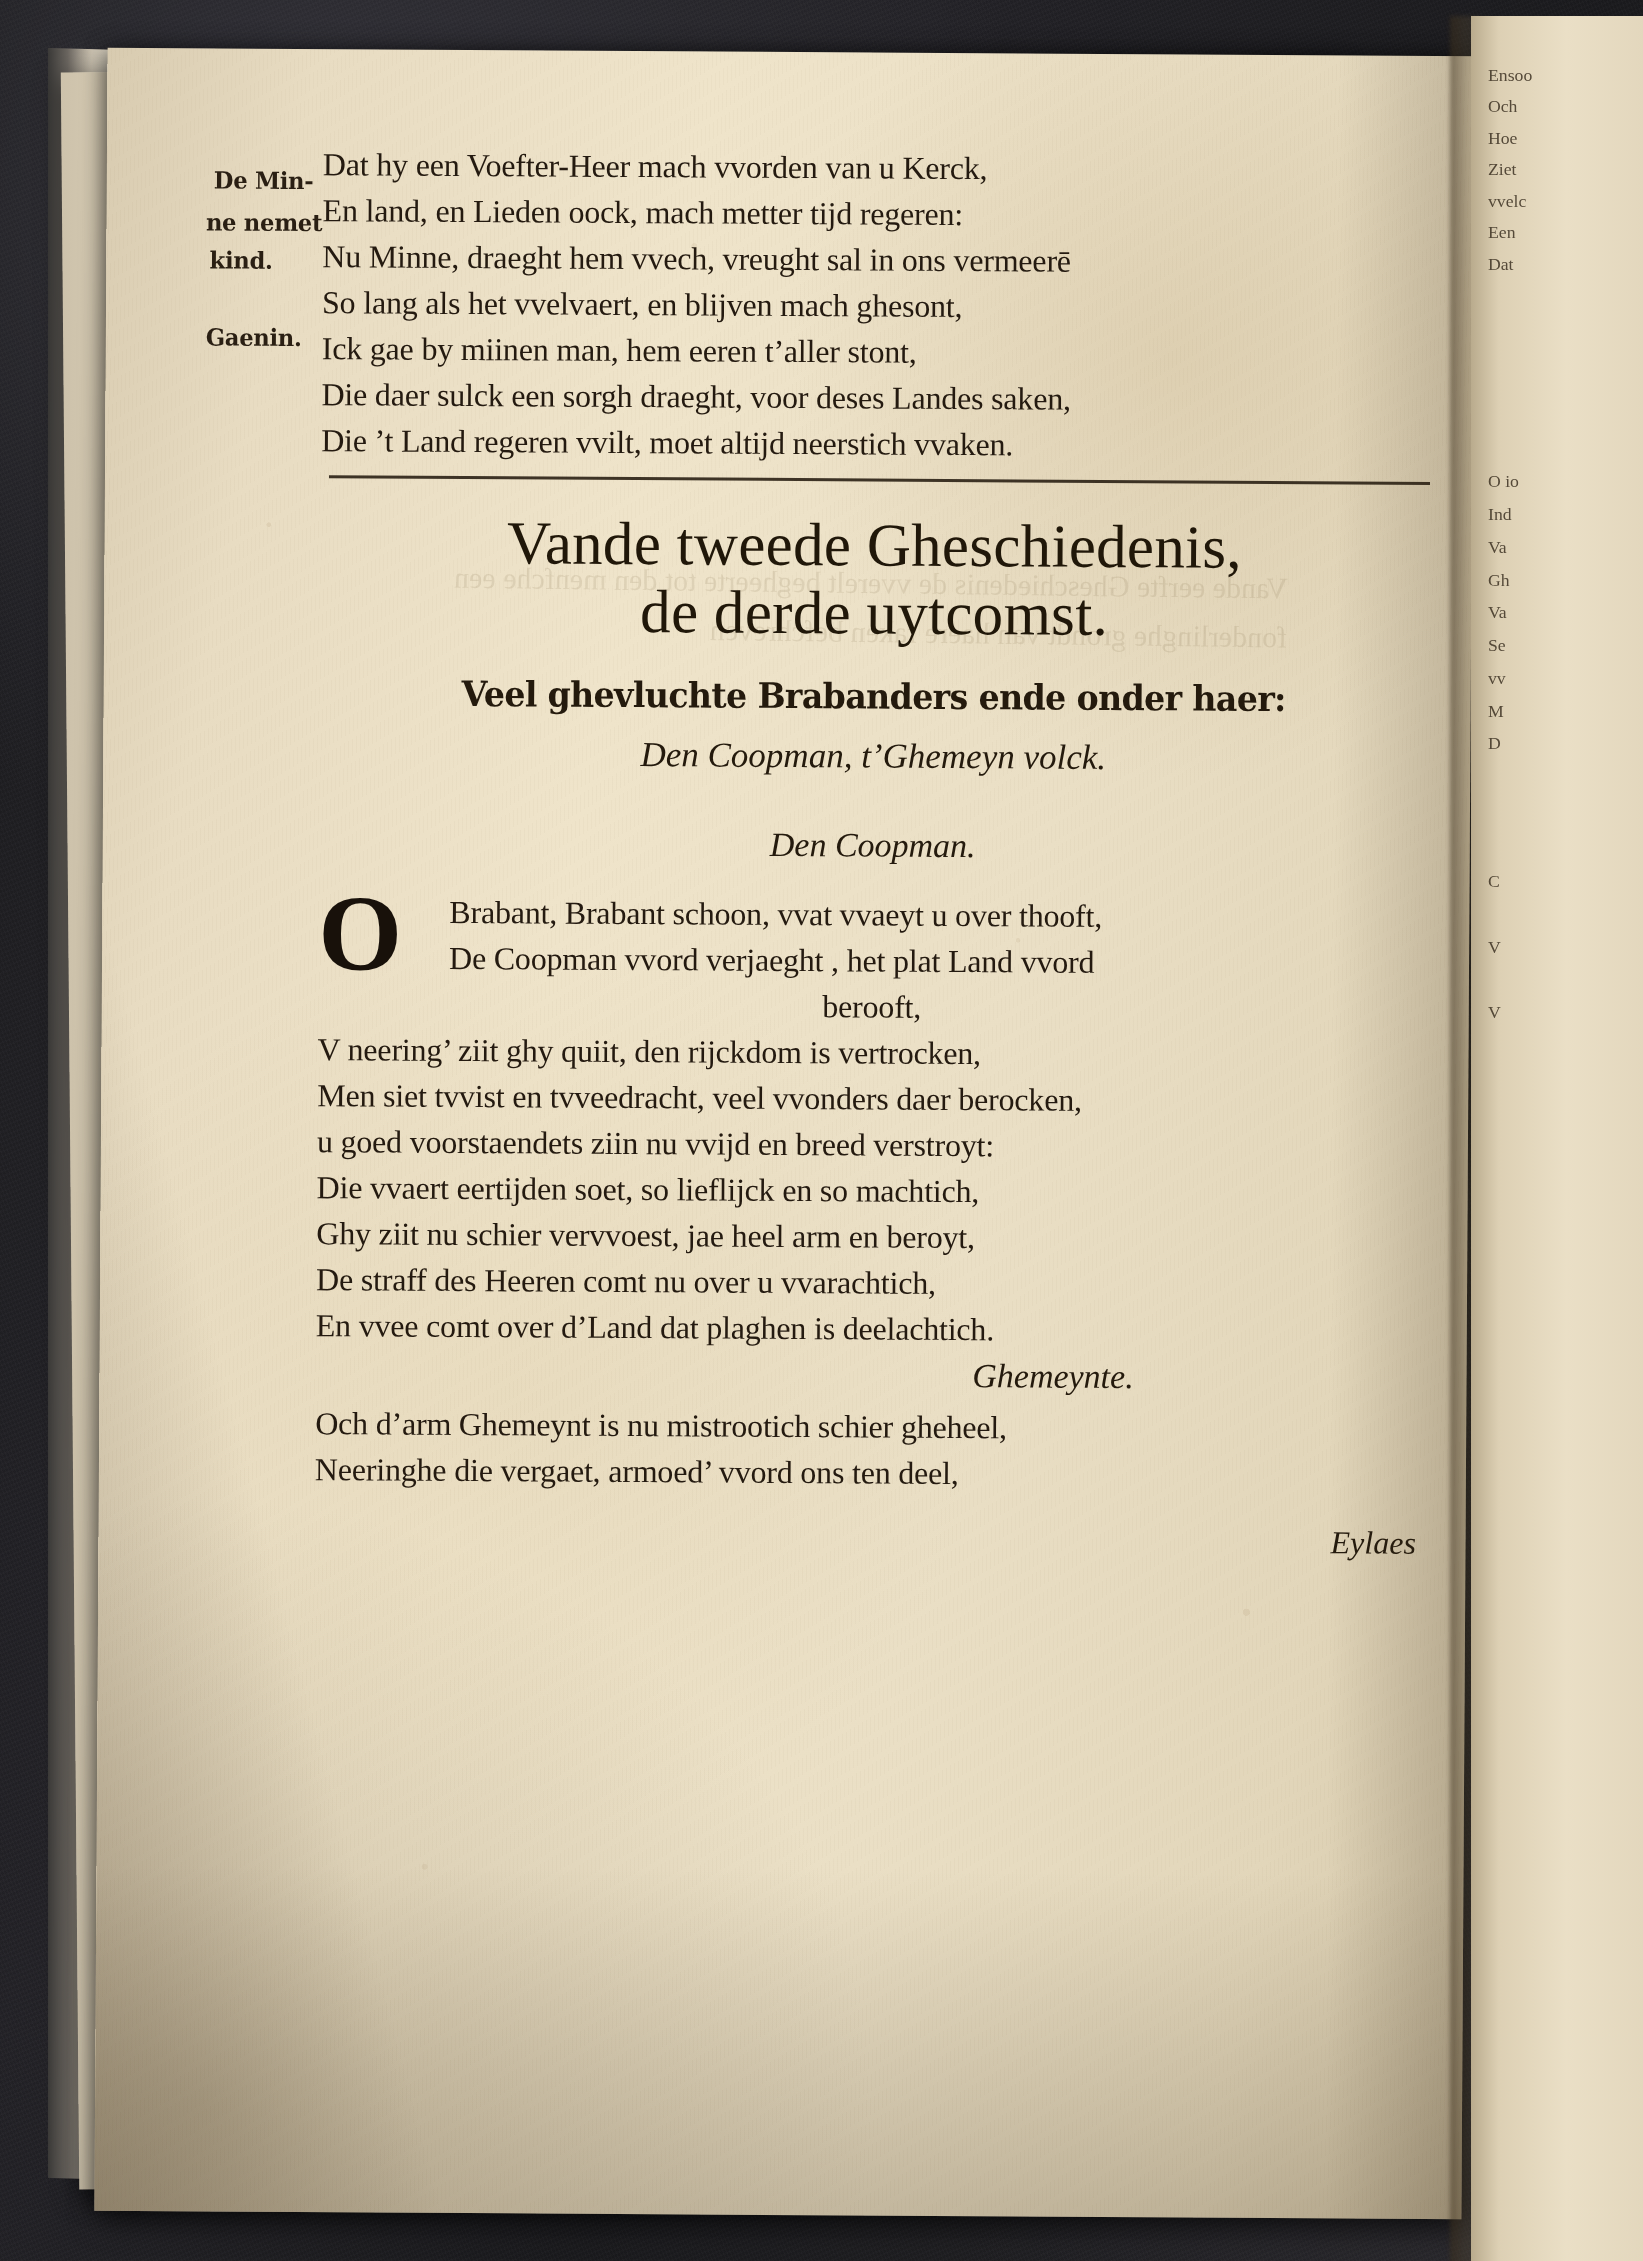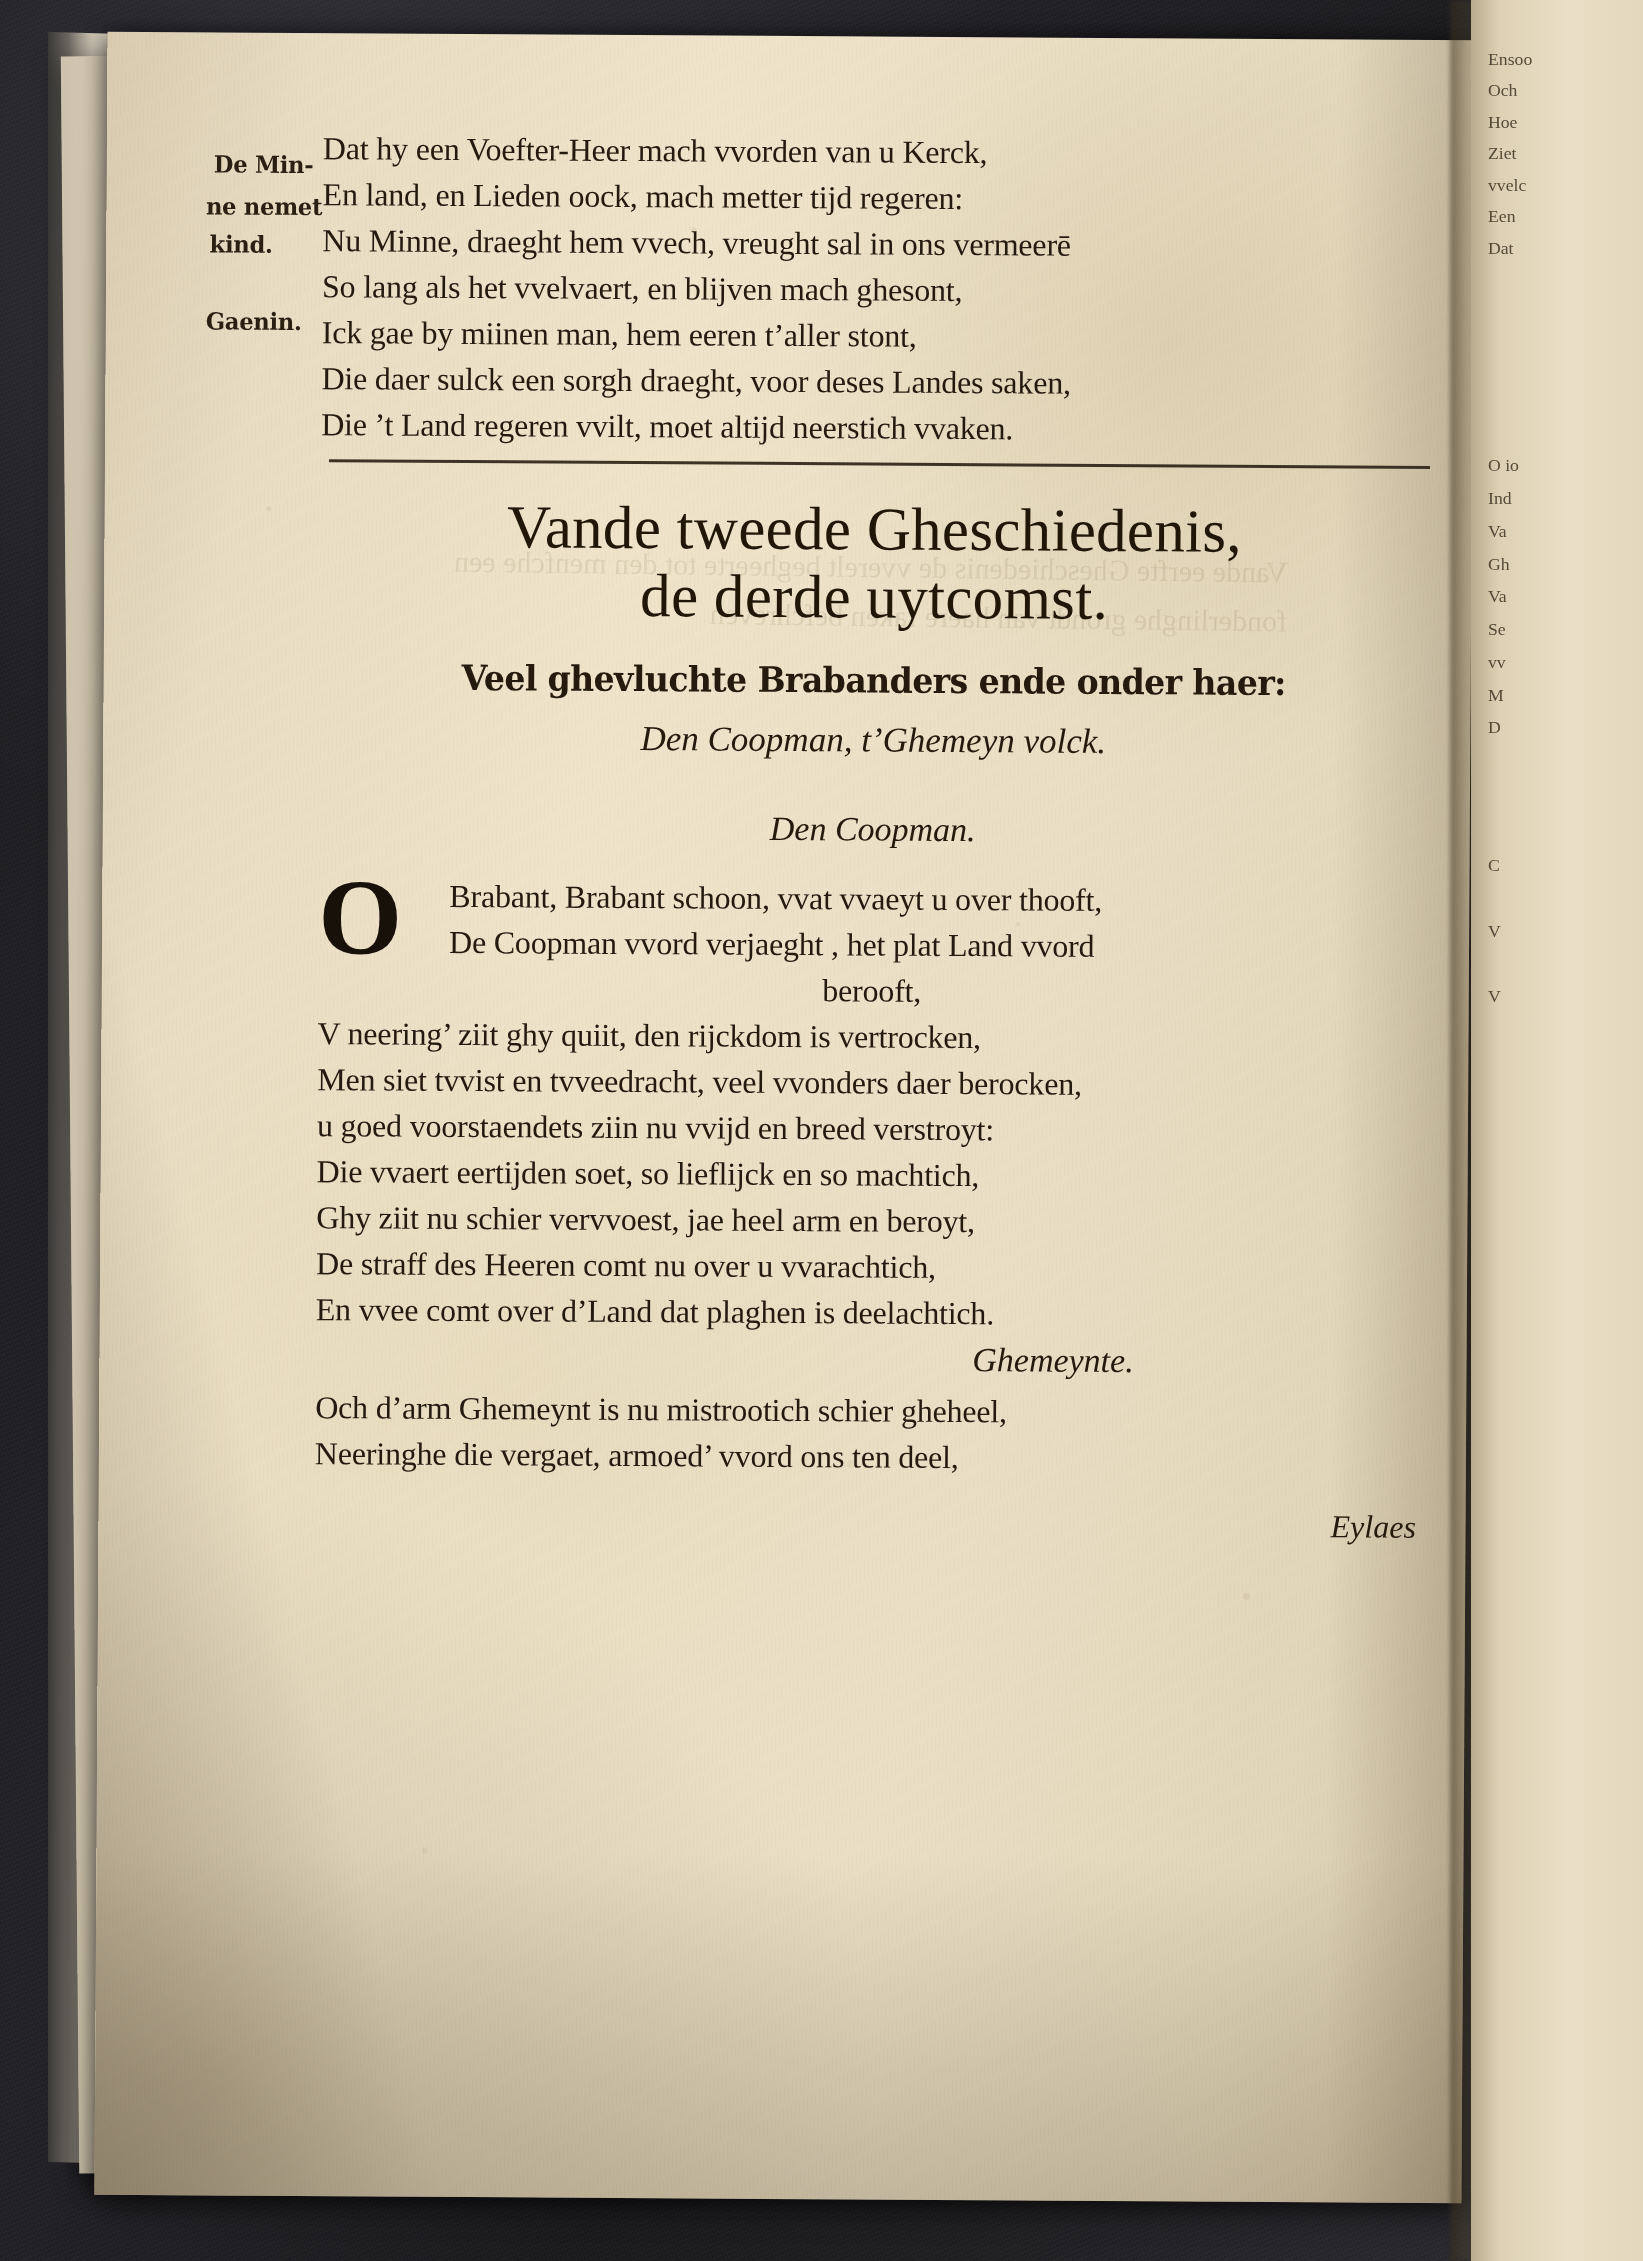--- a/index.html
+++ b/index.html
@@ -28,21 +28,21 @@
     position:absolute; inset:0;
     background-image:
       repeating-linear-gradient(68deg, rgba(255,255,255,0.012) 0 1.3px, rgba(0,0,0,0.02) 1.3px 3.3px),
       repeating-linear-gradient(-22deg, rgba(255,255,255,0.01) 0 2px, rgba(0,0,0,0.015) 2px 4.6px);
   }
 
   
   #book {
     position: absolute;
     left: 62px;
-    top: 0;
+    top: 16px;
     width: 1582px;
     height: 1737px;
   }
 
   
   .cover-board {
     position: absolute;
     left: -14.4px;
     top: 33px;
     width: 79px;

